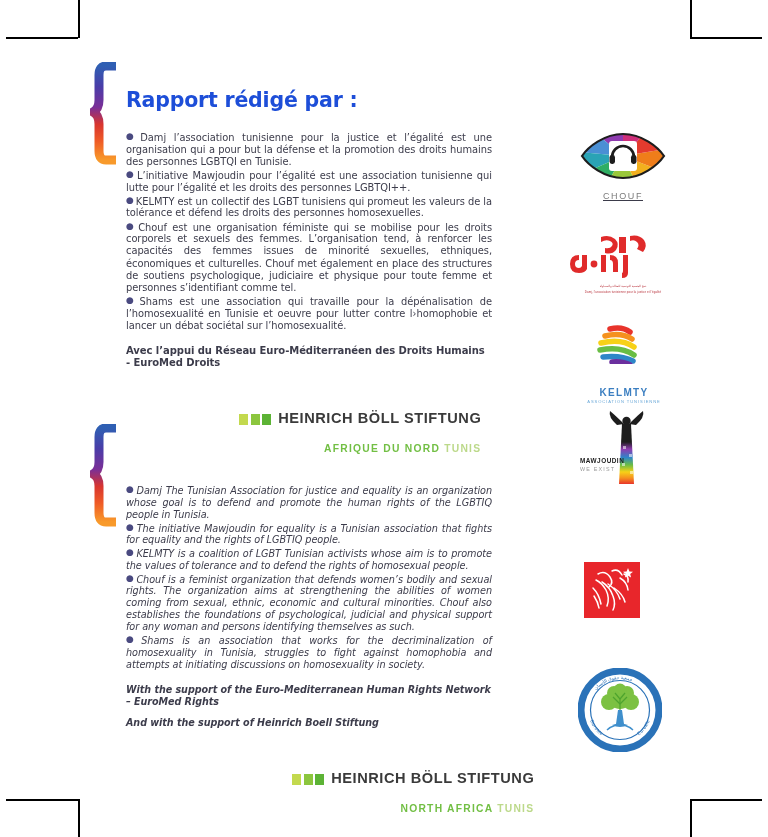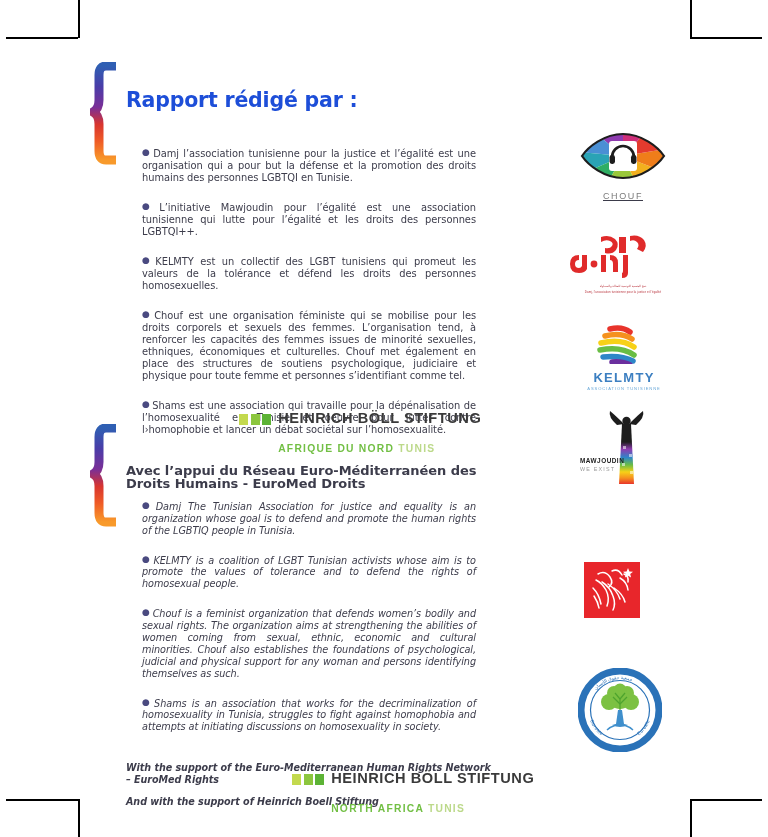--- a/index.html
+++ b/index.html
@@ -47,21 +47,21 @@
     white-space: nowrap;
   }
 
   
   .text-col {
     position: absolute;
     left: 126px;
     width: 366px;
   }
   .para {
-    margin: 16px;
+    margin: 0;
     font-size: 10.4px;
     line-height: 12.15px;
     text-align: justify;
     color: #3c3c4b;
     letter-spacing: -0.05px;
   }
   .para.fr { font-family: "DejaVu Sans", sans-serif; font-size: 9.9px; }
   .para.en {
     font-family: "DejaVu Sans", sans-serif;
     font-style: italic;
@@ -71,38 +71,38 @@
   .bullet-dot {
     color: #4a4a80;
     font-size: 9px;
     vertical-align: 1.5px;
     padding-right: 2px;
   }
   .support-line {
     margin: 0;
     font-family: "DejaVu Sans", sans-serif;
     font-weight: bold;
-    font-size: 13px;
+    font-size: 10px;
     line-height: 12.4px;
     color: #3c3c4b;
     letter-spacing: -0.05px;
   }
   .support-line.en { font-style: italic; font-size: 9.6px; }
 
   .gap-s { height: 9px; }
   .gap-m { height: 13px; }
 
   
   .hbs-logo { position: absolute; display: flex; align-items: flex-start; }
   .hbs-bars { display: flex; gap: 2.6px; margin-top: 3px; margin-right: 7px; }
   .hbs-bar { width: 9px; height: 11px; }
   .hbs-bar.b1 { background: #c3d94e; }
   .hbs-bar.b2 { background: #8cc63e; }
   .hbs-bar.b3 { background: #5cb335; }
-  .hbs-text { line-height: 1; }
+  .hbs-text { line-height: 1; text-align: right; }
   .hbs-main {
     font-family: "Liberation Sans", sans-serif;
     font-weight: bold;
     font-size: 14.6px;
     letter-spacing: 0.55px;
     color: #3a3a3a;
     white-space: nowrap;
   }
   .hbs-sub {
     font-family: "Liberation Sans", sans-serif;
@@ -127,22 +127,22 @@
   .chouf-caption { font-size: 9px; letter-spacing: 1.6px; margin-top: 2px; color: #7b7b7b; }
 
   
   .damj-sub {
     font-size: 2.9px; line-height: 3.6px; text-align: center;
     color: #b8323c; letter-spacing: 0.1px; margin-top: 2px;
   }
 
   
   .kelmty-name {
-    font-size: 13px; letter-spacing: 1.3px; color: #3c7fc1;
-    text-align: center; margin-top: 2px; font-weight: bold;
+    font-size: 10px; letter-spacing: 1.3px; color: #3c7fc1;
+    text-align: center; margin-top: 19px; font-weight: bold;
   }
   .kelmty-sub {
     font-size: 4.1px; letter-spacing: 0.9px; color: #6aa8d8;
     text-align: center; margin-top: 1px;
   }
 
   
   .mawj-name {
     font-size: 6.4px; font-weight: bold; letter-spacing: 0.5px;
     color: #1c1c1c; text-align: left;
@@ -231,20 +231,21 @@
           <stop offset="100%" stop-color="#f89a2b"></stop>
         </linearGradient>
       </defs>
       <path d="M26 4 L16 4 Q9 4 9 13 L9 38 Q9 47 3 50 Q9 53 9 62 L9 89 Q9 98 16 98 L26 98" fill="none" stroke="url(#braceGradB)" stroke-width="9" stroke-linecap="butt" stroke-linejoin="miter"></path>
     </svg>
   </div>
 
 
   <div class="text-col" style="top:483px;">
     <p class="para en"><span class="bullet-dot">●</span><span>Damj The Tunisian Association for justice and equality is an organization whose goal is to defend and promote the human rights of the LGBTIQ people in Tunisia.</span></p>
+    <p class="para en"><span class="bullet-dot">●</span><span>The initiative Mawjoudin for equality is a Tunisian association that fights for equality and the rights of LGBTIQ people.</span></p>
     <p class="para en"><span class="bullet-dot">●</span><span>KELMTY is a coalition of LGBT Tunisian activists whose aim is to promote the values of tolerance and to defend the rights of homosexual people.</span></p>
     <p class="para en"><span class="bullet-dot">●</span><span>Chouf is a feminist organization that defends women’s bodily and sexual rights. The organization aims at strengthening the abilities of women coming from sexual, ethnic, economic and cultural minorities. Chouf also establishes the foundations of psychological, judicial and physical support for any woman and persons identifying themselves as such.</span></p>
     <p class="para en"><span class="bullet-dot">●</span><span>Shams is an association that works for the decriminalization of homosexuality in Tunisia, struggles to fight against homophobia and attempts at initiating discussions on homosexuality in society.</span></p>
     <div class="gap-m"></div>
     <p class="support-line en">With the support of the Euro-Mediterranean Human Rights Network – EuroMed Rights</p>
     <div class="gap-s"></div>
     <p class="support-line en">And with the support of Heinrich Boell Stiftung</p>
   </div>
 
   <div class="hbs-logo" style="left:292px; top:771px;">

